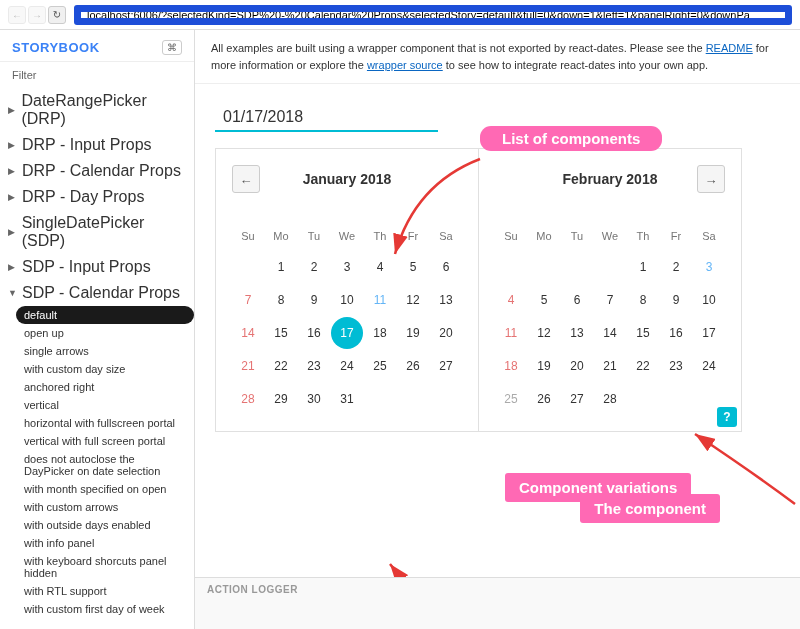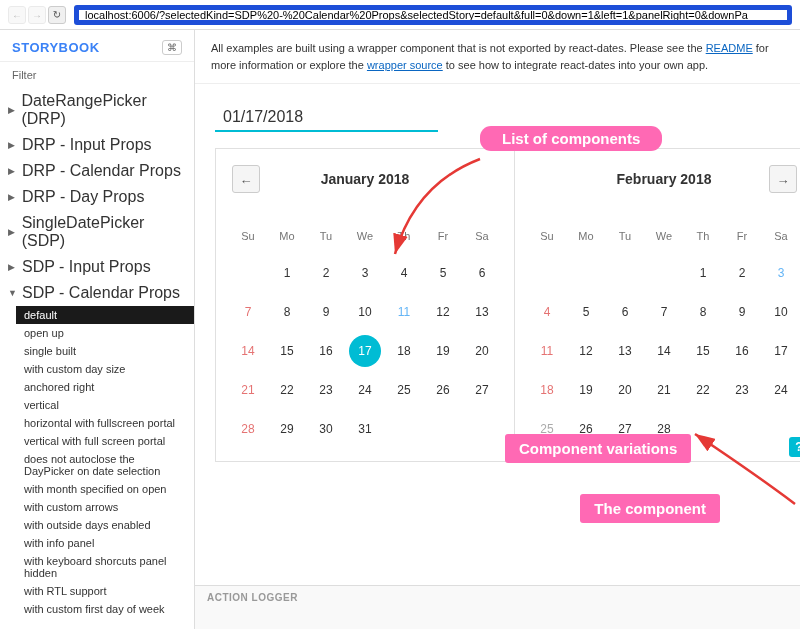--- a/index.html
+++ b/index.html
@@ -2,74 +2,74 @@
 <html><head>
   <meta charset="utf-8">
   <style>
     * { box-sizing: border-box; margin: 0; padding: 0; }
     body { font-family: -apple-system, BlinkMacSystemFont, 'Segoe UI', sans-serif; font-size: 12px; background: #f5f5f5; display: flex; flex-direction: column; height: 629px; overflow: hidden; }
 
     .top-bar { height: 30px; background: #fff; border-bottom: 1px solid #ddd; display: flex; align-items: center; padding: 0 8px; gap: 8px; flex-shrink: 0; }
     .nav-btns { display: flex; gap: 2px; }
     .nav-btn { width: 18px; height: 18px; border: 1px solid #ccc; background: #f0f0f0; border-radius: 3px; cursor: pointer; display: flex; align-items: center; justify-content: center; font-size: 10px; color: #555; }
     .nav-btn.disabled { opacity: 0.4; cursor: default; }
-    .address-bar { flex: 1; height: 20px; border: 5px solid #1d4ed8; border-radius: 3px; padding: 0 6px; font-size: 11px; background: #fff; }
+    .address-bar { flex: 1; height: 20px; border: 7px solid #1d4ed8; border-radius: 3px; padding: 0 6px; font-size: 11px; background: #fff; }
     
     .main-layout { display: flex; flex: 1; overflow: hidden; }
     
     .sidebar { width: 195px; background: #fff; border-right: 1px solid #ddd; display: flex; flex-direction: column; flex-shrink: 0; overflow: hidden; }
     .sidebar-header { padding: 10px 12px 6px; display: flex; align-items: center; justify-content: space-between; border-bottom: 1px solid #eee; }
     .sidebar-title { font-size: 13px; font-weight: 700; color: #3b82f6; letter-spacing: 0.5px; }
     .sidebar-shortcut { border: 1px solid #ccc; border-radius: 3px; padding: 1px 4px; font-size: 10px; color: #666; }
     .sidebar-filter { padding: 6px 12px; }
     .sidebar-filter-label { font-size: 11px; color: #666; }
     .sidebar-content { overflow-y: auto; flex: 1; }
     .sidebar-group { }
     .sidebar-group-header { display: flex; align-items: center; padding: 4px 8px; cursor: pointer; }
     .sidebar-chevron { font-size: 9px; color: #666; margin-right: 4px; width: 10px; }
     .sidebar-group-label { font-size: 16px; color: #333; }
     .sidebar-items { padding-left: 16px; }
     .sidebar-item { padding: 3px 8px; cursor: pointer; font-size: 11px; color: #333; }
-    .sidebar-item.selected { background: #1a1a1a; color: #fff; }
+    .sidebar-item.selected { background: #1a1a1a; color: #fff; border-radius: 9px; }
 
     .content-area { flex: 1; display: flex; flex-direction: column; overflow: hidden; background: #fff; }
     
     .info-banner { padding: 10px 16px; background: #fff; border-bottom: 1px solid #eee; font-size: 11px; color: #333; line-height: 1.5; flex-shrink: 0; }
     .info-banner a { color: #0a66c2; text-decoration: underline; }
     
     .demo-area { flex: 1; overflow: auto; padding: 20px; position: relative; }
     
     .date-input-wrapper { margin-bottom: 16px; }
     .date-input { border: none; border-bottom: 2px solid #00bcd4; padding: 4px 8px; font-size: 16px; color: #333; background: transparent; outline: none; min-width: 120px; }
     
     .calendar-container { display: flex; gap: 0; border: 1px solid #e0e0e0; background: #fff; width: fit-content; position: relative; }
     .calendar-month { padding: 16px; }
     .calendar-month + .calendar-month { border-left: 1px solid #e0e0e0; }
     .calendar-nav { display: flex; align-items: center; justify-content: space-between; margin-bottom: 12px; }
     .cal-nav-btn { width: 28px; height: 28px; border: 1px solid #ccc; background: #f5f5f5; border-radius: 3px; cursor: pointer; display: flex; align-items: center; justify-content: center; font-size: 13px; color: #555; }
     .cal-nav-btn.invisible { visibility: hidden; }
     .cal-title { font-size: 14px; font-weight: 600; color: #333; }
-    .cal-grid { display: grid; grid-template-columns: repeat(7, 32px); gap: 7px; margin-top: 29px; }
+    .cal-grid { display: grid; grid-template-columns: repeat(7, 32px); gap: 1px; margin-top: 29px; }
     .cal-header-cell { width: 32px; height: 28px; display: flex; align-items: center; justify-content: center; font-size: 11px; color: #757575; font-weight: 500; }
     .cal-cell { width: 32px; height: 32px; display: flex; align-items: center; justify-content: center; font-size: 12px; color: #333; cursor: pointer; border-radius: 50%; }
     .cal-cell.selected { background: #00bcd4; color: #fff; border-radius: 50%; }
     .cal-cell.empty { cursor: default; }
     .cal-cell.sun { color: #e57373; }
     .cal-cell.sat { color: #64b5f6; }
     .cal-cell.grayed { color: #aaa; }
     
     .help-icon { position: absolute; bottom: 4px; right: 4px; width: 20px; height: 20px; background: #00bcd4; color: #fff; border-radius: 3px; display: flex; align-items: center; justify-content: center; font-size: 12px; font-weight: 700; cursor: pointer; }
     
     .annotation-title { position: absolute; top: 22px; left: 265px; background: #ff69b4; color: #fff; padding: 4px 22px; font-size: 15px; font-weight: 600; border-radius: 11px; white-space: nowrap; }
     .annotation-component { position: absolute; top: 390px; right: 60px; background: #ff69b4; color: #fff; padding: 6px 14px; font-size: 15px; font-weight: 600; border-radius: 3px; }
     .annotation-variations { position: absolute; bottom: 55px; left: 290px; background: #ff69b4; color: #fff; padding: 6px 14px; font-size: 15px; font-weight: 600; border-radius: 3px; }
     
     .arrow-svg { position: absolute; top: 0; left: 0; width: 100%; height: 100%; pointer-events: none; overflow: visible; }
     
-    .action-logger { height: 44px; border-top: 1px solid #ddd; background: #f9f9f9; padding: 6px 12px; flex-shrink: 0; margin-top: 47px; }
+    .action-logger { height: 52px; border-top: 1px solid #ddd; background: #f9f9f9; padding: 6px 12px; flex-shrink: 0; }
     .action-logger-title { font-size: 10px; color: #999; font-weight: 600; letter-spacing: 0.5px; margin-bottom: 4px; }
     
     .annotation-wrapper { position: relative; width: 100%; height: 100%; }
   </style>
 </head>
 <body>
 
 <div class="top-bar">
   <div class="nav-btns">
     <button class="nav-btn disabled">←</button>
@@ -127,21 +127,21 @@
         </div>
       </div>
       <div class="sidebar-group">
         <div class="sidebar-group-header">
           <span class="sidebar-chevron">▼</span>
           <span class="sidebar-group-label">SDP - Calendar Props</span>
         </div>
         <div class="sidebar-items">
           <div class="sidebar-item selected">default</div>
           <div class="sidebar-item">open up</div>
-          <div class="sidebar-item">single built</div>
+          <div class="sidebar-item">single arrows</div>
           <div class="sidebar-item">with custom day size</div>
           <div class="sidebar-item">anchored right</div>
           <div class="sidebar-item">vertical</div>
           <div class="sidebar-item">horizontal with fullscreen portal</div>
           <div class="sidebar-item">vertical with full screen portal</div>
           <div class="sidebar-item">does not autoclose the DayPicker on date selection</div>
           <div class="sidebar-item">with month specified on open</div>
           <div class="sidebar-item">with custom arrows</div>
           <div class="sidebar-item">with outside days enabled</div>
           <div class="sidebar-item">with info panel</div>

